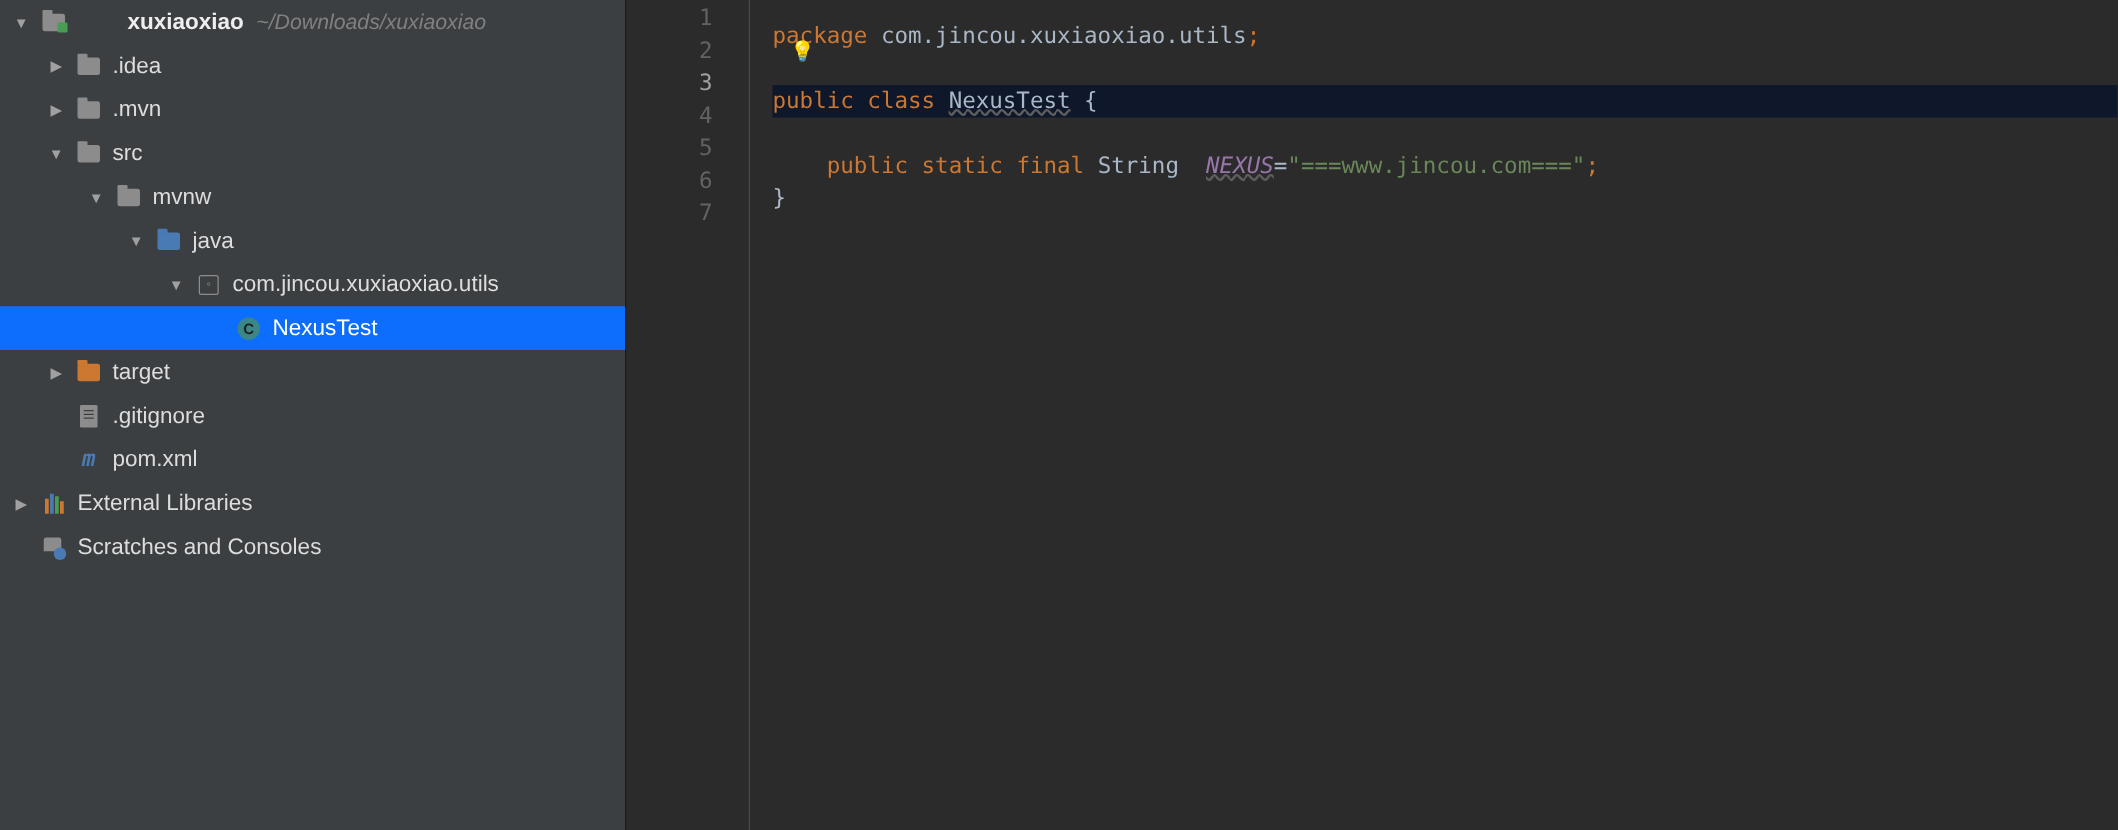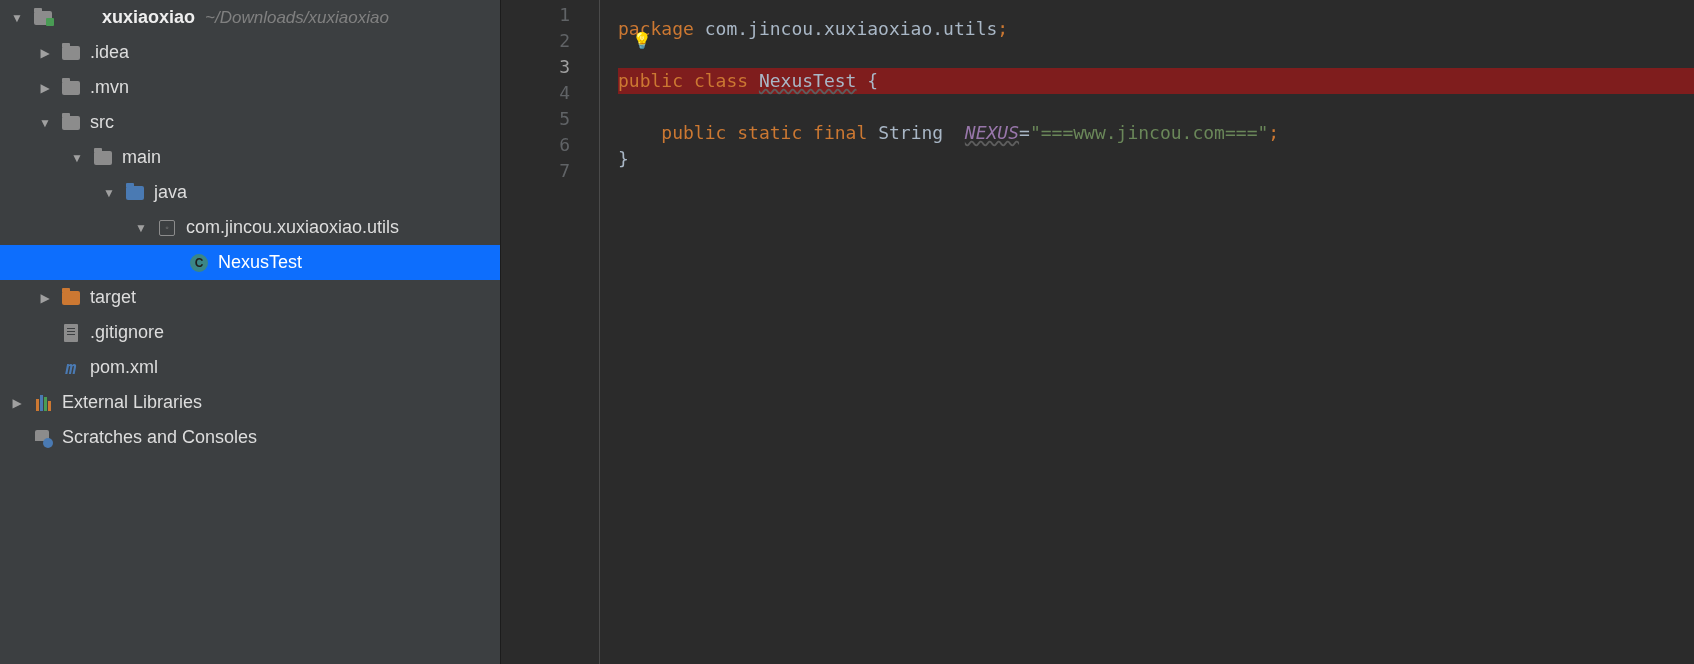--- a/index.html
+++ b/index.html
@@ -113,21 +113,21 @@
       flex: 1;
       background: #2b2b2b;
       padding-top: 16px;
       padding-left: 18px;
       font-family: "Menlo", "Consolas", monospace;
       font-size: 18px;
       line-height: 26px;
       position: relative;
     }
     .code-line { height: 26px; white-space: pre; }
-    .code-line.current { background: #7f1d1d; }
+    .code-line.current { background: #0f172a; }
     .kw { color: #cc7832; }
     .txt { color: #a9b7c6; }
     .str { color: #6a8759; }
     .cls { color: #a9b7c6; text-decoration: underline wavy #5e5e5e; }
     .fld { color: #9876aa; font-style: italic; text-decoration: underline wavy #5e5e5e; }
     .bulb {
       position: absolute;
       left: 32px; top: 28px;
       font-size: 16px;
     }
@@ -168,21 +168,21 @@
         <span class="folder-icon"></span>
       </span>
     <span class="item-label">src</span>
   </div>
 
   <div class="tree-item d2">
     <span class="arrow">▼</span>
     <span class="icon-slot">
         <span class="folder-icon"></span>
       </span>
-    <span class="item-label">main</span>
+    <span class="item-label">mvnw</span>
   </div>
 
   <div class="tree-item d3">
     <span class="arrow">▼</span>
     <span class="icon-slot">
         <span class="src-folder-icon"></span>
       </span>
     <span class="item-label">java</span>
   </div>
 

